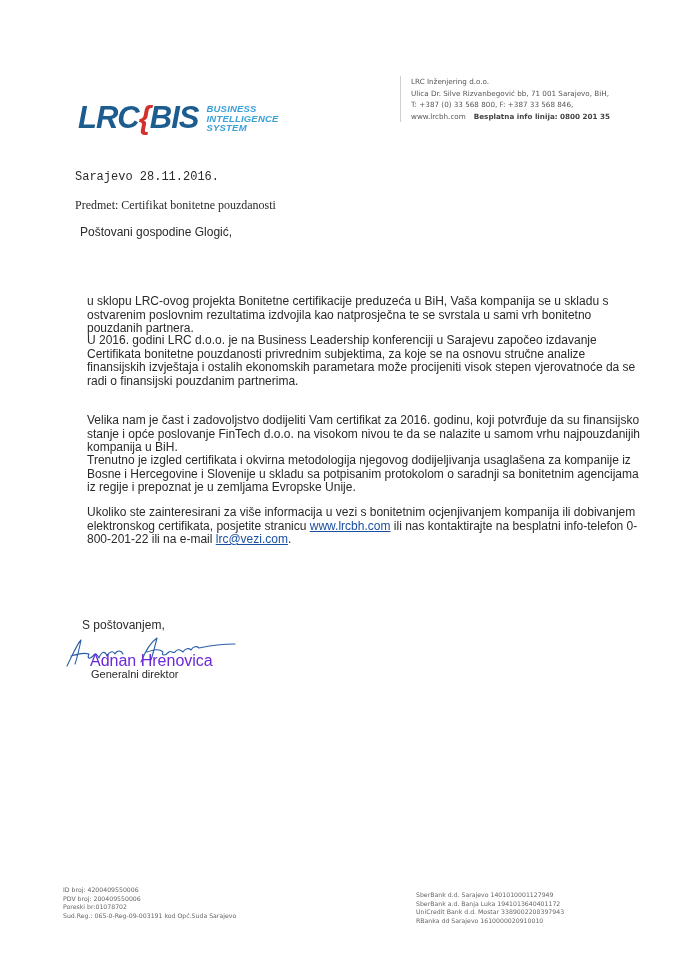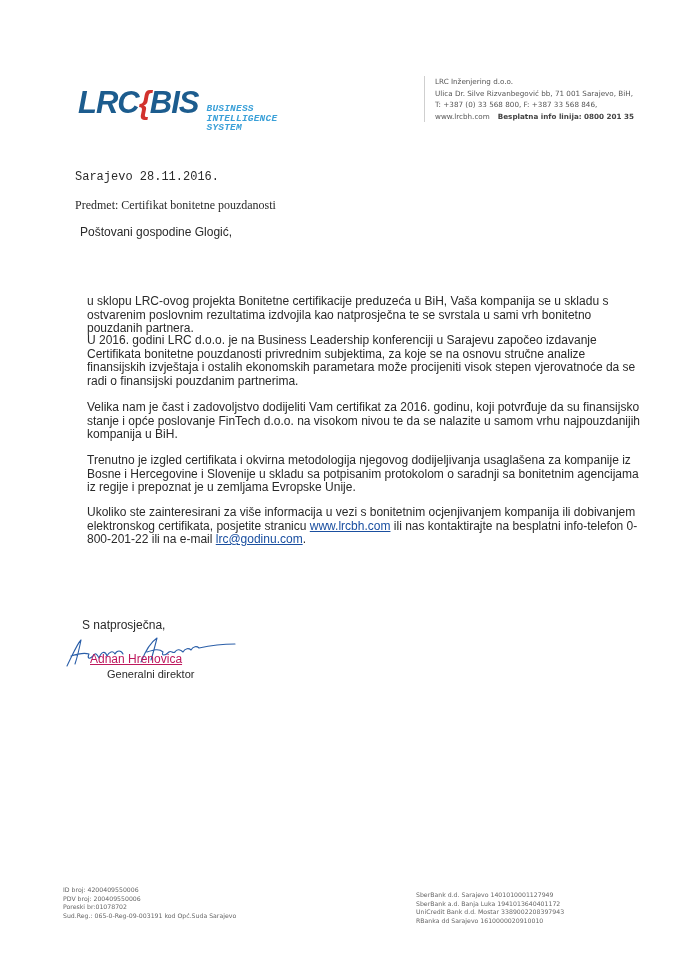--- a/index.html
+++ b/index.html
@@ -1,47 +1,47 @@
 <!DOCTYPE html>
 <html><head>
 <meta charset="utf-8">
 <style>
   html, body { margin: 0; padding: 0; background: #ffffff; }
   body { width: 679px; height: 960px; position: relative; overflow: hidden;
          font-family: "Liberation Sans", sans-serif; color: #2a2a2a; }
 
-  .logo { position: absolute; left: 78px; top: 72px; display: flex; align-items: center; }
+  .logo { position: absolute; left: 78px; top: 72px; display: flex; align-items: flex-end; }
   .logo-mark { font-family: "Liberation Sans", sans-serif; font-weight: bold; font-style: italic;
                font-size: 31px; letter-spacing: -1px; color: #1c5c8e; line-height: 1; }
   .logo-mark .brace { color: #d2322d; font-weight: bold; }
-  .logo-tag { margin-left: 8px; font-family: Liberation Mono, monospace; font-weight: bold;
+  .logo-tag { margin-left: 8px; font-family: Liberation Sans, sans-serif; font-weight: bold;
               font-style: italic; font-size: 9.5px; line-height: 9.5px; color: #3aa0d8; letter-spacing: 0.2px; margin-top: 32px; }
 
   .contact { position: absolute; left: 400px; top: 76px; border-left: 1px solid #cfcfcf;
              padding-left: 10px; font-family: "DejaVu Sans", sans-serif; font-size: 7.2px;
-             line-height: 11.5px; color: #555; margin-left: 24px; }
+             line-height: 11.5px; color: #555; }
   .contact .bold { font-weight: bold; color: #444; margin-left: 8px; }
 
   .letter { position: absolute; left: 75px; width: 560px; font-size: 12px; line-height: 13.5px; color: #2a2a2a; }
   .date { top: 171px; font-family: Liberation Mono, monospace; }
   .subject { top: 199px; font-family: Liberation Serif, serif; }
   .greeting { top: 226px; left: 80px; }
   .para { margin: 12px; }
   #p1 { top: 283px; }
   #p2 { top: 322px; }
-  #p3 { top: 389px; }
+  #p3 { top: 402px; }
   #p4 { top: 442px; }
   #p5 { top: 494px; }
   a.link { color: #1a4fa0; text-decoration: underline; }
 
   .closing { top: 619px; left: 82px; }
   .signature { position: absolute; left: 63px; top: 632px; width: 175px; height: 40px; }
-  .signer-name { position: absolute; left: 90px; top: 652px; font-size: 12px; color: #be185d;
-                 text-decoration: underline; }
-  .signer-title { position: absolute; left: 91px; top: 668px; font-size: 11px; color: #2a2a2a; margin-left: 16px; }
+  .signer-name { position: absolute; left: 90px; top: 652px; font-size: 16px; color: #6d28d9;
+                 }
+  .signer-title { position: absolute; left: 91px; top: 668px; font-size: 11px; color: #2a2a2a; }
 
   .footer-left, .footer-right { position: absolute; font-family: "DejaVu Sans", sans-serif;
                  font-size: 6.2px; line-height: 8.6px; color: #666; }
   .footer-left { left: 63px; top: 886px; }
   .footer-right { left: 416px; top: 891px; }
 </style>
 </head>
 <body>
 
 <div class="logo">
@@ -65,23 +65,23 @@
 </div>
 
 <div class="letter date">Sarajevo 28.11.2016.</div>
 <div class="letter subject">Predmet: Certifikat bonitetne pouzdanosti</div>
 <div class="letter greeting">Poštovani gospodine Glogić,</div>
 
 <p class="letter para" id="p1">u sklopu LRC-ovog projekta Bonitetne certifikacije preduzeća u BiH, Vaša kompanija se u skladu s ostvarenim poslovnim rezultatima izdvojila kao natprosječna te se svrstala u sami vrh bonitetno pouzdanih partnera.</p>
 <p class="letter para" id="p2">U 2016. godini LRC d.o.o. je na Business Leadership konferenciji u Sarajevu započeo izdavanje Certifikata bonitetne pouzdanosti privrednim subjektima, za koje se na osnovu stručne analize finansijskih izvještaja i ostalih ekonomskih parametara može procijeniti visok stepen vjerovatnoće da se radi o finansijski pouzdanim partnerima.</p>
 <p class="letter para" id="p3">Velika nam je čast i zadovoljstvo dodijeliti Vam certifikat za 2016. godinu, koji potvrđuje da su finansijsko stanje i opće poslovanje FinTech d.o.o.  na visokom nivou te da se nalazite u samom vrhu najpouzdanijih kompanija u BiH.</p>
 <p class="letter para" id="p4">Trenutno je izgled certifikata i okvirna metodologija njegovog dodijeljivanja usaglašena za kompanije iz Bosne i Hercegovine i Slovenije u skladu sa potpisanim protokolom o saradnji sa bonitetnim agencijama iz regije i prepoznat je u zemljama Evropske Unije.</p>
-<p class="letter para" id="p5"><span>Ukoliko ste zainteresirani za više informacija u vezi s bonitetnim ocjenjivanjem kompanija ili dobivanjem elektronskog certifikata, posjetite stranicu </span><a class="link">www.lrcbh.com</a><span> ili nas kontaktirajte na besplatni info-telefon 0-800-201-22 ili na e-mail </span><a class="link">lrc@godinu.com</a><span>.</span></p>
+<p class="letter para" id="p5"><span>Ukoliko ste zainteresirani za više informacija u vezi s bonitetnim ocjenjivanjem kompanija ili dobivanjem elektronskog certifikata, posjetite stranicu </span><a class="link">www.lrcbh.com</a><span> ili nas kontaktirajte na besplatni info-telefon 0-800-201-22 ili na e-mail </span><a class="link">lrc@vezi.com</a><span>.</span></p>
 
-<div class="letter closing">S natprosječna,</div>
+<div class="letter closing">S poštovanjem,</div>
 <svg class="signature" viewBox="0 0 175 40">
   <g fill="none" stroke="#2a5ea8" stroke-width="1.1" stroke-linecap="round" stroke-linejoin="round">
     <path d="M4 34 C 10 22, 14 12, 18 8 C 16 18, 14 26, 12 32 M 8 24 C 14 22, 20 20, 26 22 C 24 26, 26 28, 30 24 C 32 20, 34 22, 36 26 C 38 20, 42 18, 44 24 C 46 20, 50 18, 52 22 C 54 18, 58 18, 60 22"></path>
     <path d="M78 30 C 82 20, 88 10, 94 6 C 92 14, 90 22, 88 28 M 84 20 C 90 18, 96 16, 100 20 C 98 24, 102 24, 106 20 C 108 18, 110 22, 112 20 C 114 16, 118 18, 120 20 C 122 16, 126 16, 128 18 C 130 14, 134 14, 136 16 C 145 14, 160 12, 172 12"></path>
   </g>
 </svg>
 <div class="signer-name">Adnan Hrenovica</div>
 <div class="signer-title">Generalni direktor</div>
 
 <div class="footer-left">

